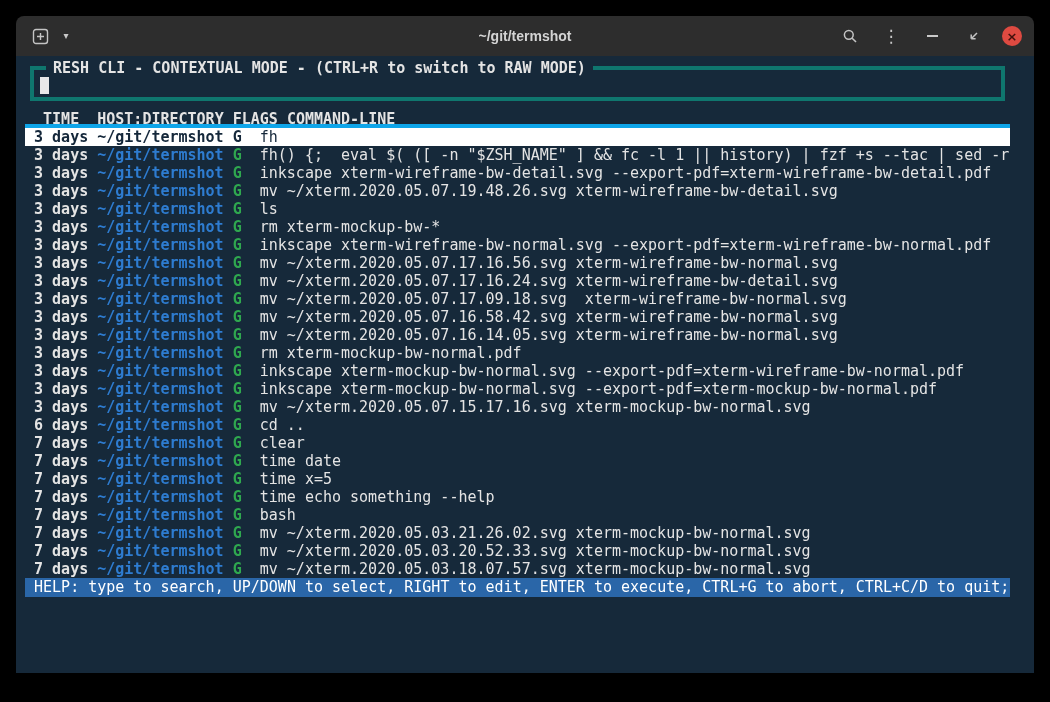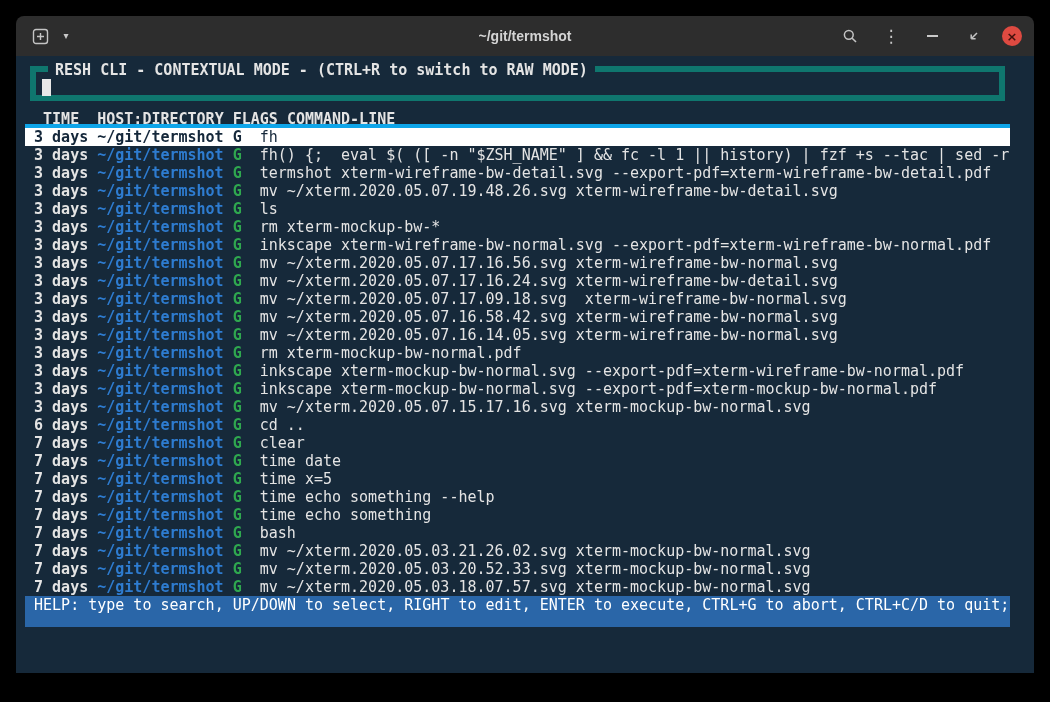--- a/index.html
+++ b/index.html
@@ -47,21 +47,21 @@
     background: var(--term-bg, #16293a);
   }
   .term-content {
     position: absolute; left: 9px; top: 0; width: 985px;
     font-family: "DejaVu Sans Mono", monospace;
     font-size: 15px; color: var(--term-fg, #e4e4e4);
   }
 
   .search-box {
     margin: 10px 5px 9px 5px; height: 35px;
-    border: 6px solid #0f766e; position: relative;
+    border: 4px solid #0f766e; position: relative;
   }
   .box-label {
     position: absolute; top: -11px; left: 12px;
     background: var(--term-bg, #16293a);
     padding: 0 7px; font-weight: bold; white-space: pre;
   }
   .cursor { position: absolute; left: 6px; top: 7px; width: 9px; height: 17px; background: #e8e8e8; }
 
   .term-line {
     height: 18px; line-height: 18px;
@@ -71,21 +71,21 @@
   .hdr { font-weight: bold; border-bottom: 4px solid #0ea5e9; }
 
   .col-time { display: inline-block; width: 7ch; font-weight: bold; }
   .col-dir  { display: inline-block; width: 15ch; font-weight: bold; color: var(--dir-blue, #2e7cd0); }
   .col-flag { display: inline-block; width: 3ch; font-weight: bold; color: var(--flag-green, #2fa84f); }
 
   .row.selected { background: var(--select-bg, #ffffff); color: var(--select-fg, #14273a); }
   .row.selected .col-dir, .row.selected .col-flag, .row.selected .col-time { color: var(--select-fg, #14273a); }
 
   .status-line { background: var(--select-bg, #ffffff); color: var(--select-fg, #14273a); font-weight: bold; }
-  .help-line { background: var(--help-bg, #2a66a8); color: var(--help-fg, #ffffff); height: 31px; line-height: 19px; }
+  .help-line { background: var(--help-bg, #2a66a8); color: var(--help-fg, #ffffff); height: 19px; line-height: 19px; }
 </style>
 </head>
 <body>
 
 <div class="window">
 
   <div class="titlebar">
     <div class="tb-group tb-left">
       <button class="tb-btn">
         <svg width="17" height="17" viewBox="0 0 17 17">
@@ -130,40 +130,39 @@
       <div class="search-box">
         <span class="box-label">RESH CLI - CONTEXTUAL MODE - (CTRL+R to switch to RAW MODE)</span>
         <span class="cursor"></span>
       </div>
 
       <div class="term-line hdr"> TIME  HOST:DIRECTORY FLAGS COMMAND-LINE</div>
 
       <div id="history-list">
           <div class="term-line row selected"><span class="col-time">3 days</span><span class="col-dir">~/git/termshot</span><span class="col-flag">G</span><span class="col-cmd">fh</span></div>
           <div class="term-line row"><span class="col-time">3 days</span><span class="col-dir">~/git/termshot</span><span class="col-flag">G</span><span class="col-cmd">fh() {;  eval $( ([ -n "$ZSH_NAME" ] &amp;&amp; fc -l 1 || history) | fzf +s --tac | sed -r</span></div>
-          <div class="term-line row"><span class="col-time">3 days</span><span class="col-dir">~/git/termshot</span><span class="col-flag">G</span><span class="col-cmd">termshot xterm-wireframe-bw-detail.svg --export-pdf=xterm-wireframe-bw-detail.pdf</span></div>
+          <div class="term-line row"><span class="col-time">3 days</span><span class="col-dir">~/git/termshot</span><span class="col-flag">G</span><span class="col-cmd">inkscape xterm-wireframe-bw-detail.svg --export-pdf=xterm-wireframe-bw-detail.pdf</span></div>
           <div class="term-line row"><span class="col-time">3 days</span><span class="col-dir">~/git/termshot</span><span class="col-flag">G</span><span class="col-cmd">mv ~/xterm.2020.05.07.19.48.26.svg xterm-wireframe-bw-detail.svg</span></div>
           <div class="term-line row"><span class="col-time">3 days</span><span class="col-dir">~/git/termshot</span><span class="col-flag">G</span><span class="col-cmd">ls</span></div>
           <div class="term-line row"><span class="col-time">3 days</span><span class="col-dir">~/git/termshot</span><span class="col-flag">G</span><span class="col-cmd">rm xterm-mockup-bw-*</span></div>
           <div class="term-line row"><span class="col-time">3 days</span><span class="col-dir">~/git/termshot</span><span class="col-flag">G</span><span class="col-cmd">inkscape xterm-wireframe-bw-normal.svg --export-pdf=xterm-wireframe-bw-normal.pdf</span></div>
           <div class="term-line row"><span class="col-time">3 days</span><span class="col-dir">~/git/termshot</span><span class="col-flag">G</span><span class="col-cmd">mv ~/xterm.2020.05.07.17.16.56.svg xterm-wireframe-bw-normal.svg</span></div>
           <div class="term-line row"><span class="col-time">3 days</span><span class="col-dir">~/git/termshot</span><span class="col-flag">G</span><span class="col-cmd">mv ~/xterm.2020.05.07.17.16.24.svg xterm-wireframe-bw-detail.svg</span></div>
           <div class="term-line row"><span class="col-time">3 days</span><span class="col-dir">~/git/termshot</span><span class="col-flag">G</span><span class="col-cmd">mv ~/xterm.2020.05.07.17.09.18.svg  xterm-wireframe-bw-normal.svg</span></div>
           <div class="term-line row"><span class="col-time">3 days</span><span class="col-dir">~/git/termshot</span><span class="col-flag">G</span><span class="col-cmd">mv ~/xterm.2020.05.07.16.58.42.svg xterm-wireframe-bw-normal.svg</span></div>
           <div class="term-line row"><span class="col-time">3 days</span><span class="col-dir">~/git/termshot</span><span class="col-flag">G</span><span class="col-cmd">mv ~/xterm.2020.05.07.16.14.05.svg xterm-wireframe-bw-normal.svg</span></div>
           <div class="term-line row"><span class="col-time">3 days</span><span class="col-dir">~/git/termshot</span><span class="col-flag">G</span><span class="col-cmd">rm xterm-mockup-bw-normal.pdf</span></div>
           <div class="term-line row"><span class="col-time">3 days</span><span class="col-dir">~/git/termshot</span><span class="col-flag">G</span><span class="col-cmd">inkscape xterm-mockup-bw-normal.svg --export-pdf=xterm-wireframe-bw-normal.pdf</span></div>
           <div class="term-line row"><span class="col-time">3 days</span><span class="col-dir">~/git/termshot</span><span class="col-flag">G</span><span class="col-cmd">inkscape xterm-mockup-bw-normal.svg --export-pdf=xterm-mockup-bw-normal.pdf</span></div>
           <div class="term-line row"><span class="col-time">3 days</span><span class="col-dir">~/git/termshot</span><span class="col-flag">G</span><span class="col-cmd">mv ~/xterm.2020.05.07.15.17.16.svg xterm-mockup-bw-normal.svg</span></div>
           <div class="term-line row"><span class="col-time">6 days</span><span class="col-dir">~/git/termshot</span><span class="col-flag">G</span><span class="col-cmd">cd ..</span></div>
           <div class="term-line row"><span class="col-time">7 days</span><span class="col-dir">~/git/termshot</span><span class="col-flag">G</span><span class="col-cmd">clear</span></div>
           <div class="term-line row"><span class="col-time">7 days</span><span class="col-dir">~/git/termshot</span><span class="col-flag">G</span><span class="col-cmd">time date</span></div>
           <div class="term-line row"><span class="col-time">7 days</span><span class="col-dir">~/git/termshot</span><span class="col-flag">G</span><span class="col-cmd">time x=5</span></div>
           <div class="term-line row"><span class="col-time">7 days</span><span class="col-dir">~/git/termshot</span><span class="col-flag">G</span><span class="col-cmd">time echo something --help</span></div>
-          <div class="term-line row"><span class="col-time">7 days</span><span class="col-dir">~/git/termshot</span><span class="col-flag">G</span><span class="col-cmd">time echo something</span></div>
           <div class="term-line row"><span class="col-time">7 days</span><span class="col-dir">~/git/termshot</span><span class="col-flag">G</span><span class="col-cmd">bash</span></div>
           <div class="term-line row"><span class="col-time">7 days</span><span class="col-dir">~/git/termshot</span><span class="col-flag">G</span><span class="col-cmd">mv ~/xterm.2020.05.03.21.26.02.svg xterm-mockup-bw-normal.svg</span></div>
           <div class="term-line row"><span class="col-time">7 days</span><span class="col-dir">~/git/termshot</span><span class="col-flag">G</span><span class="col-cmd">mv ~/xterm.2020.05.03.20.52.33.svg xterm-mockup-bw-normal.svg</span></div>
           <div class="term-line row"><span class="col-time">7 days</span><span class="col-dir">~/git/termshot</span><span class="col-flag">G</span><span class="col-cmd">mv ~/xterm.2020.05.03.18.07.57.svg xterm-mockup-bw-normal.svg</span></div>
         </div>
 
       <div class="term-line help-line">HELP: type to search, UP/DOWN to select, RIGHT to edit, ENTER to execute, CTRL+G to abort, CTRL+C/D to quit;</div>
 
     </div>
   </div>

